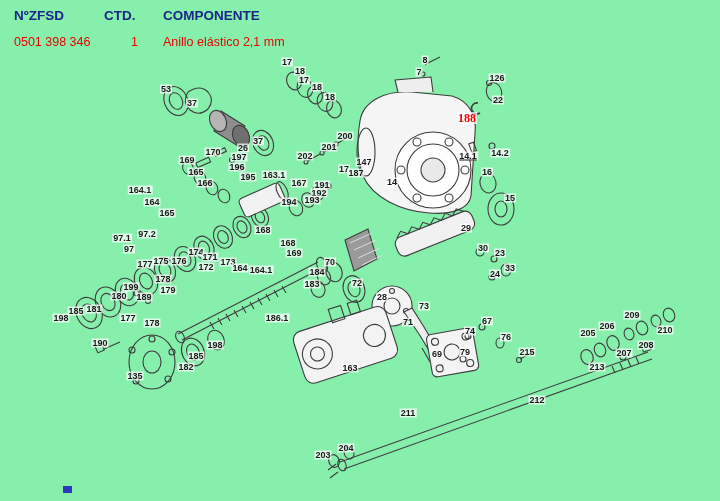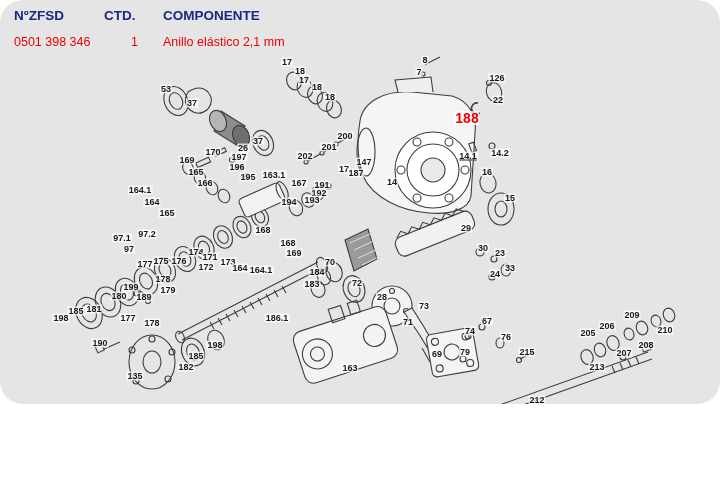--- a/index.html
+++ b/index.html
@@ -1,38 +1,37 @@
 <!DOCTYPE html>
 <html style="--hdr-color: #1b2687; --hl-color: #ee0000; --lbl-color: #1a1a1a;"><head>
 <meta charset="utf-8">
 <style>
   html,body{margin:0;padding:0;background:#fff;}
   .page{
-    position:relative;width:720px;height:404px;background:#e5e5e5;overflow:hidden;
+    position:relative;width:720px;height:501px;background:#86efac;overflow:hidden;
     font-family:"Liberation Sans",sans-serif;
-    border-radius:23px;
   }
   
   .hcell,.rcell{position:absolute;white-space:nowrap;line-height:1.1;}
   .hcell{top:9px;font-size:13.5px;font-weight:700;color:var(--hdr-color,#1b2687);}
   .rcell{top:36px;font-size:12.5px;font-weight:400;color:var(--hl-color,#ee0000);}
   .c1{left:14px;}
   .hcell.c2{left:104px;}
   .rcell.c2{left:131px;}
   .c3{left:163px;}
   
   .diagram{position:absolute;left:0;top:0;width:720px;height:501px;}
   .diagram svg{position:absolute;left:0;top:0;}
   .labels{position:absolute;left:0;top:0;width:720px;height:501px;z-index:5;}
   .part-label{
     position:absolute;transform:translate(-50%,-50%);
     font-size:9px;font-weight:700;color:var(--lbl-color,#1a1a1a);
     background:rgba(255,255,255,.72);padding:0 1px;line-height:1;white-space:nowrap;
   }
-  .part-label.hl{color:var(--hl-color,#ee0000);font-size:14px;}
+  .part-label.hl{color:var(--hl-color,#ee0000);font-size:12px;font-family:Liberation Serif, serif;}
   .page-marker{position:absolute;left:63px;top:486px;width:9px;height:7px;background:#2b3bbf;}
   .ln{stroke:#3d3d3d;fill:none;stroke-width:1.1;}
 </style>
 </head>
 <body>
 
 <div class="page">
 
   <div>
     <span class="hcell c1">NºZFSD</span>

